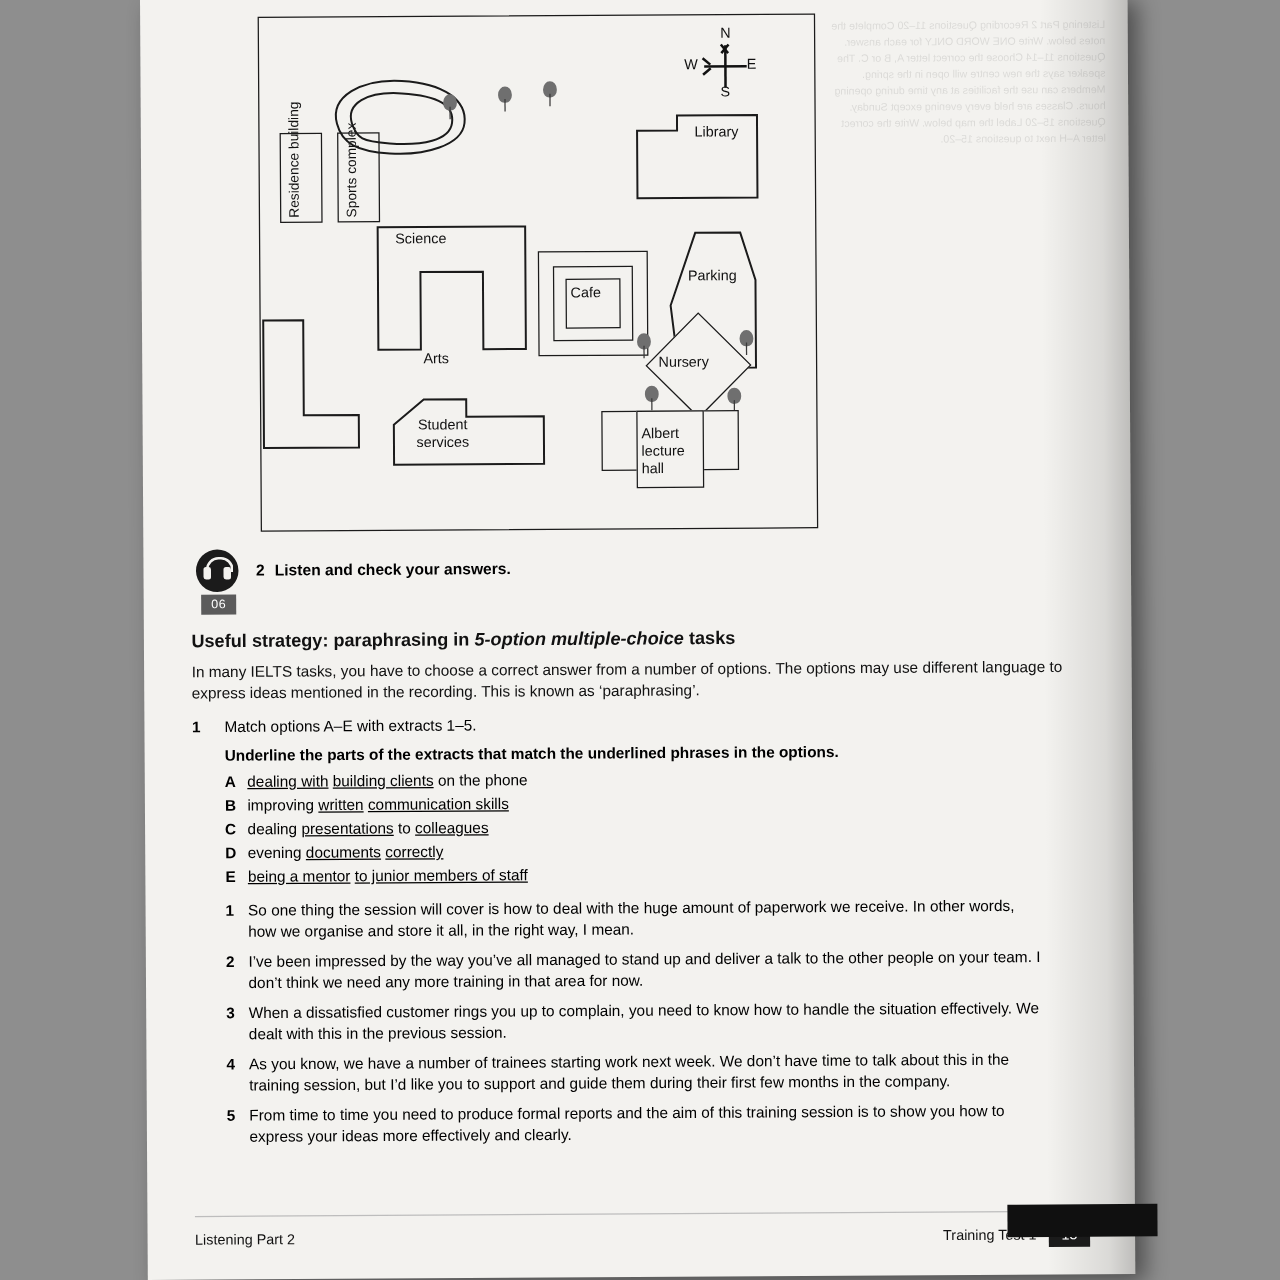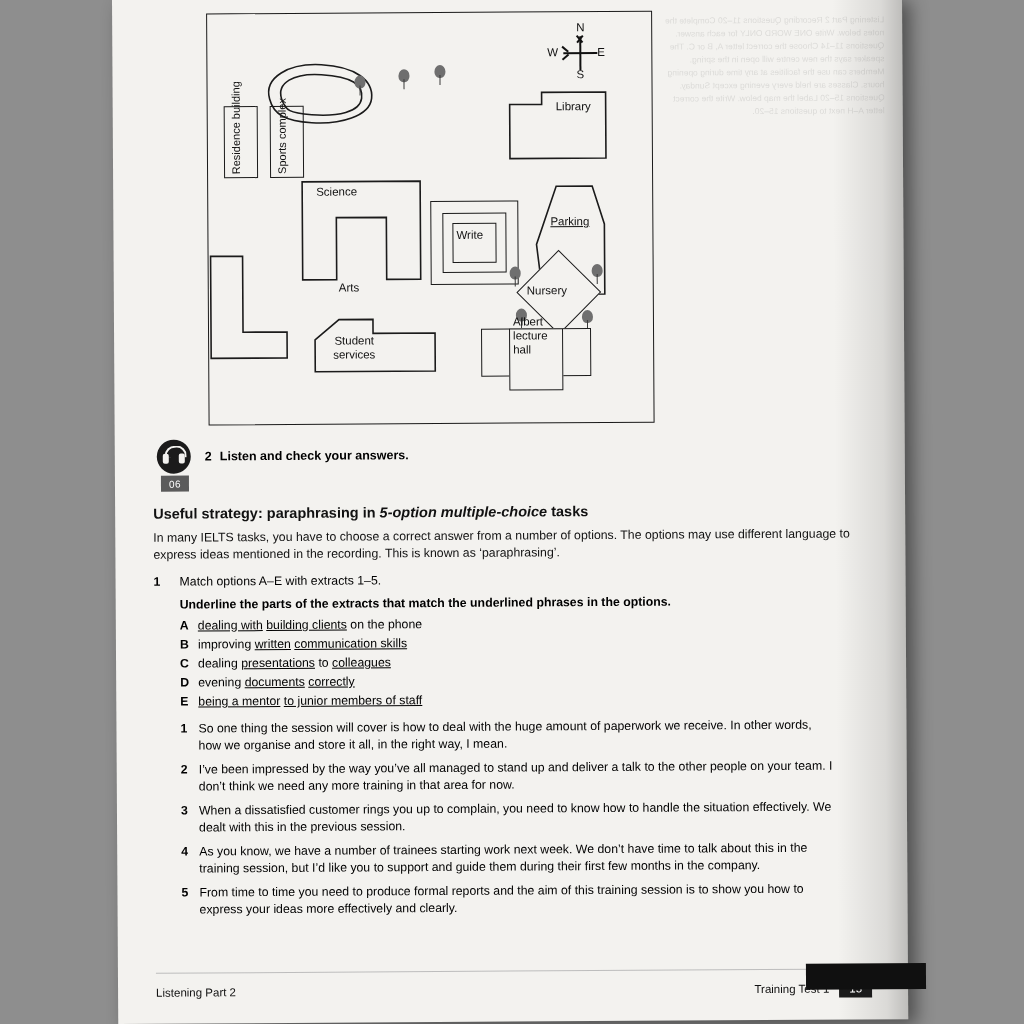--- a/index.html
+++ b/index.html
@@ -145,26 +145,26 @@
       <span class="lbl" style="left:108px;top:172px;">Science</span>
       <span class="lbl" style="left:130px;top:268px;">Arts</span>
 
       <svg style="position:absolute;left:0px;top:240px;width:80px;height:106px;" viewBox="0 0 80 106">
         <path d="M2 2 L34 2 L34 78 L78 78 L78 104 L2 104 Z" fill="none" stroke="#1b1b1b" stroke-width="1.6"></path>
       </svg>
 
       <div class="shape" style="left:222px;top:188px;width:88px;height:84px;"></div>
       <div class="shape" style="left:234px;top:200px;width:64px;height:60px;"></div>
       <div class="shape" style="left:244px;top:210px;width:44px;height:40px;"></div>
-      <span class="lbl" style="left:248px;top:216px;">Write</span>
+      <span class="lbl" style="left:248px;top:216px;">Cafe</span>
 
       <svg style="position:absolute;left:318px;top:172px;width:82px;height:112px;" viewBox="0 0 82 112">
         <path d="M30 2 L66 2 L78 40 L78 110 L16 110 L10 60 Z" fill="none" stroke="#1b1b1b" stroke-width="1.6"></path>
       </svg>
-      <span class="lbl" style="left:342px;top:203px;text-decoration:underline;">Parking</span>
+      <span class="lbl" style="left:342px;top:203px;">Parking</span>
 
       <div class="diamond" style="left:320px;top:250px;width:58px;height:58px;"></div>
       <span class="lbl" style="left:318px;top:272px;text-align:center;">Nursery</span>
       <div class="tree" style="left:300px;top:254px;">
           <div class="can"></div>
           <div class="trk"></div>
         </div>
       <div class="tree" style="left:382px;top:252px;">
           <div class="can"></div>
           <div class="trk"></div>
@@ -181,21 +181,21 @@
       <svg style="position:absolute;left:104px;top:300px;width:124px;height:62px;" viewBox="0 0 124 62">
         <path d="M2 26 L26 6 L60 6 L60 20 L122 20 L122 58 L2 58 Z" fill="none" stroke="#1b1b1b" stroke-width="1.6"></path>
       </svg>
       <div class="lbl" style="left:124px;top:320px;text-align:center;line-height:14px;">
         <div>Student</div>
         <div>services</div>
       </div>
 
       <div class="shape" style="left:272px;top:316px;width:110px;height:48px;"></div>
       <div class="shape" style="left:300px;top:316px;width:54px;height:62px;"></div>
-      <div class="lbl" style="left:304px;top:302px;line-height:14px;">
+      <div class="lbl" style="left:304px;top:328px;line-height:14px;">
         <div>Albert</div>
         <div>lecture</div>
         <div>hall</div>
       </div>
     </div>
 
     <div class="row-listen">
       <div class="audio-ic">
         <div class="circ"></div>
           <div class="band"></div>

